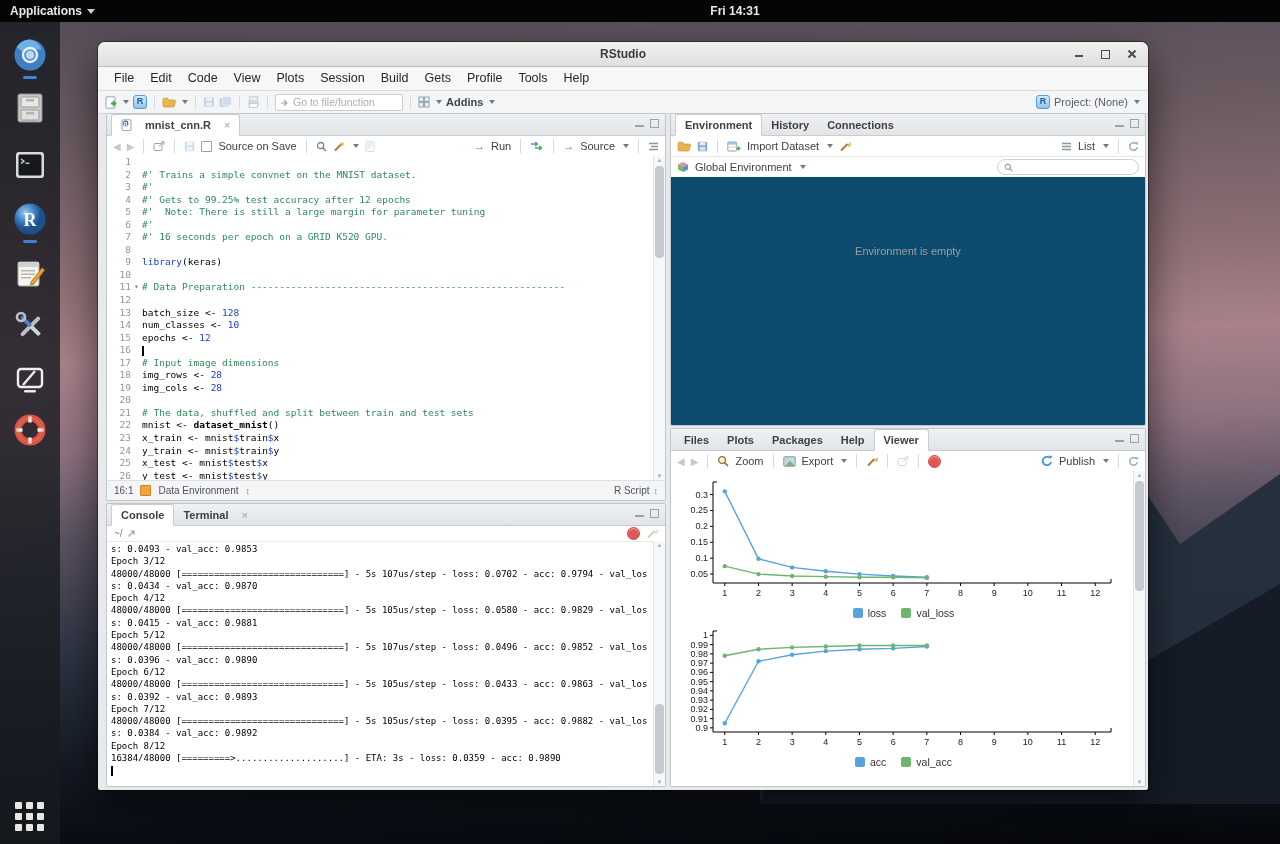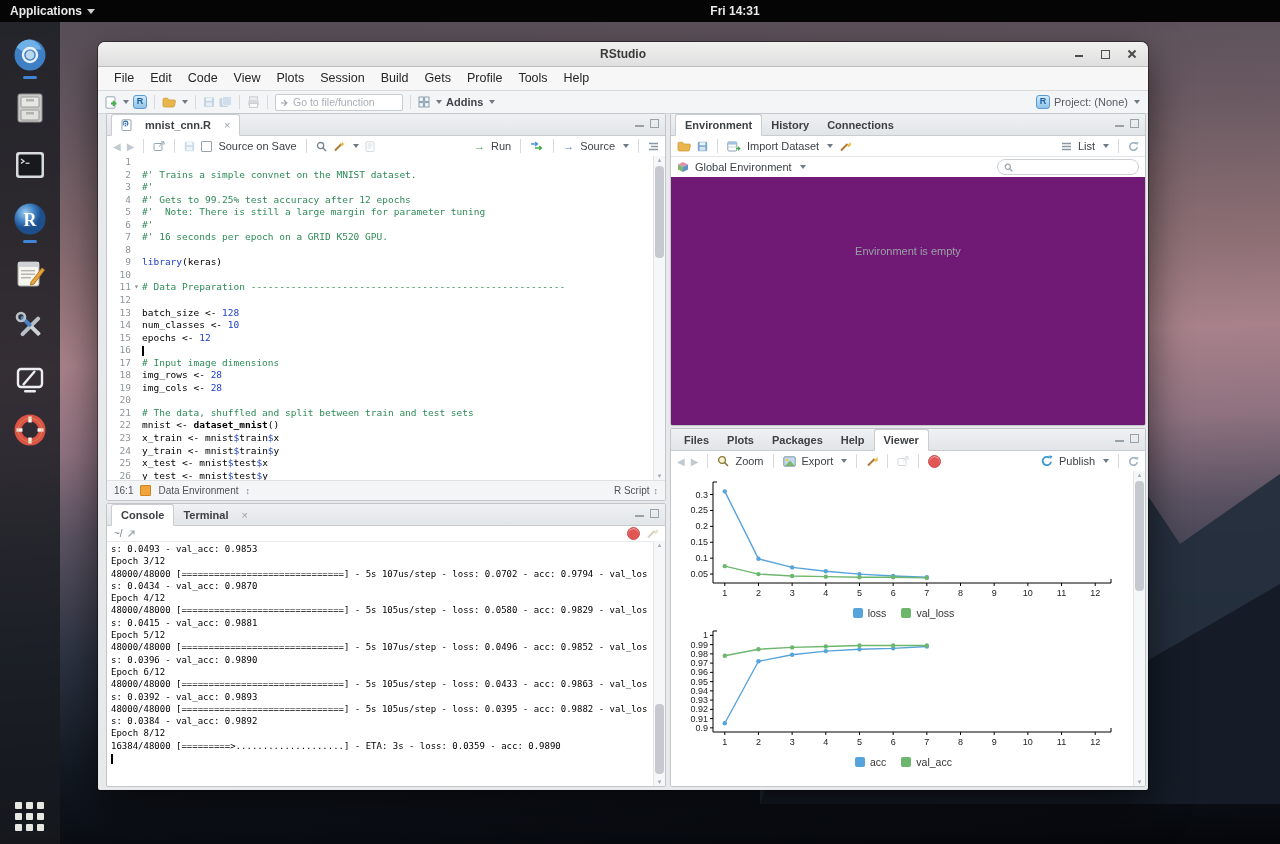--- a/index.html
+++ b/index.html
@@ -78,21 +78,21 @@
   .scopeico{width:9px;height:9px;background:#f2a33c;border:1px solid #cf8426;border-radius:1px;}
   .updn{color:#7b838b;font-size:9px;}
   .statusbar .right{margin-left:auto;display:flex;align-items:center;gap:4px;}
   
   .conhdr{height:15px;border-bottom:1px solid #e8eaec;display:flex;align-items:center;padding:0 7px;font-size:10px;color:#7c838a;gap:4px;position:relative;}
   .conhdr .right{margin-left:auto;display:flex;align-items:center;gap:6px;}
   .conbody{position:absolute;top:37px;bottom:0;left:0;right:11px;padding:2px 0 0 4px;overflow:hidden;
            font-family:"DejaVu Sans Mono",monospace;font-size:9px;line-height:12.3px;color:#000;}
   .conline{white-space:pre;}
   
-  .envbody{position:absolute;top:63px;bottom:0;left:0;right:0;background:#701a75;}
+  .envbody{position:absolute;top:63px;bottom:0;left:0;right:0;background:#0c4a6e;}
   .empty{position:absolute;top:68px;left:0;right:0;text-align:center;color:#9aa0a5;font-size:11px;}
   .search{width:128px;height:14px;border:1px solid #ccd0d4;border-radius:8px;background:#fff;display:flex;align-items:center;padding:0 6px;gap:4px;}
   
   .viewbody{position:absolute;top:42px;bottom:0;left:0;right:11px;background:#fff;overflow:hidden;}
   .chart{margin:8px 0 0 2px;}
   .legend{display:flex;justify-content:center;gap:15px;font-size:10.5px;color:#333;align-items:center;height:15px;}
   .lg-swatch{width:10px;height:10px;border-radius:2px;display:inline-block;margin-right:5px;vertical-align:-1px;}
   .stopdot{width:11px;height:11px;border-radius:50%;background:#e25555;border:1px solid #c94c4c;box-shadow:inset 0 1px 1px rgba(255,255,255,.5);}
   svg{display:block;}
 </style>
@@ -465,20 +465,21 @@
         <div class="conline">s: 0.0434 - val_acc: 0.9870</div>
         <div class="conline">Epoch 4/12</div>
         <div class="conline">48000/48000 [==============================] - 5s 105us/step - loss: 0.0580 - acc: 0.9829 - val_los</div>
         <div class="conline">s: 0.0415 - val_acc: 0.9881</div>
         <div class="conline">Epoch 5/12</div>
         <div class="conline">48000/48000 [==============================] - 5s 107us/step - loss: 0.0496 - acc: 0.9852 - val_los</div>
         <div class="conline">s: 0.0396 - val_acc: 0.9890</div>
         <div class="conline">Epoch 6/12</div>
         <div class="conline">48000/48000 [==============================] - 5s 105us/step - loss: 0.0433 - acc: 0.9863 - val_los</div>
         <div class="conline">s: 0.0392 - val_acc: 0.9893</div>
+        <div class="conline">Epoch 7/12</div>
         <div class="conline">48000/48000 [==============================] - 5s 105us/step - loss: 0.0395 - acc: 0.9882 - val_los</div>
         <div class="conline">s: 0.0384 - val_acc: 0.9892</div>
         <div class="conline">Epoch 8/12</div>
         <div class="conline">16384/48000 [=========&gt;....................] - ETA: 3s - loss: 0.0359 - acc: 0.9890</div>
         <div class="conline"><span class="ecaret"></span></div>
       </div>
     <div class="vscroll" style="top:37px;bottom:0">
       <span class="sarrow" style="top:1px">▲</span>
       <div class="thumb" style="bottom:12px;height:70px"></div>
       <span class="sarrow" style="bottom:1px">▼</span>

